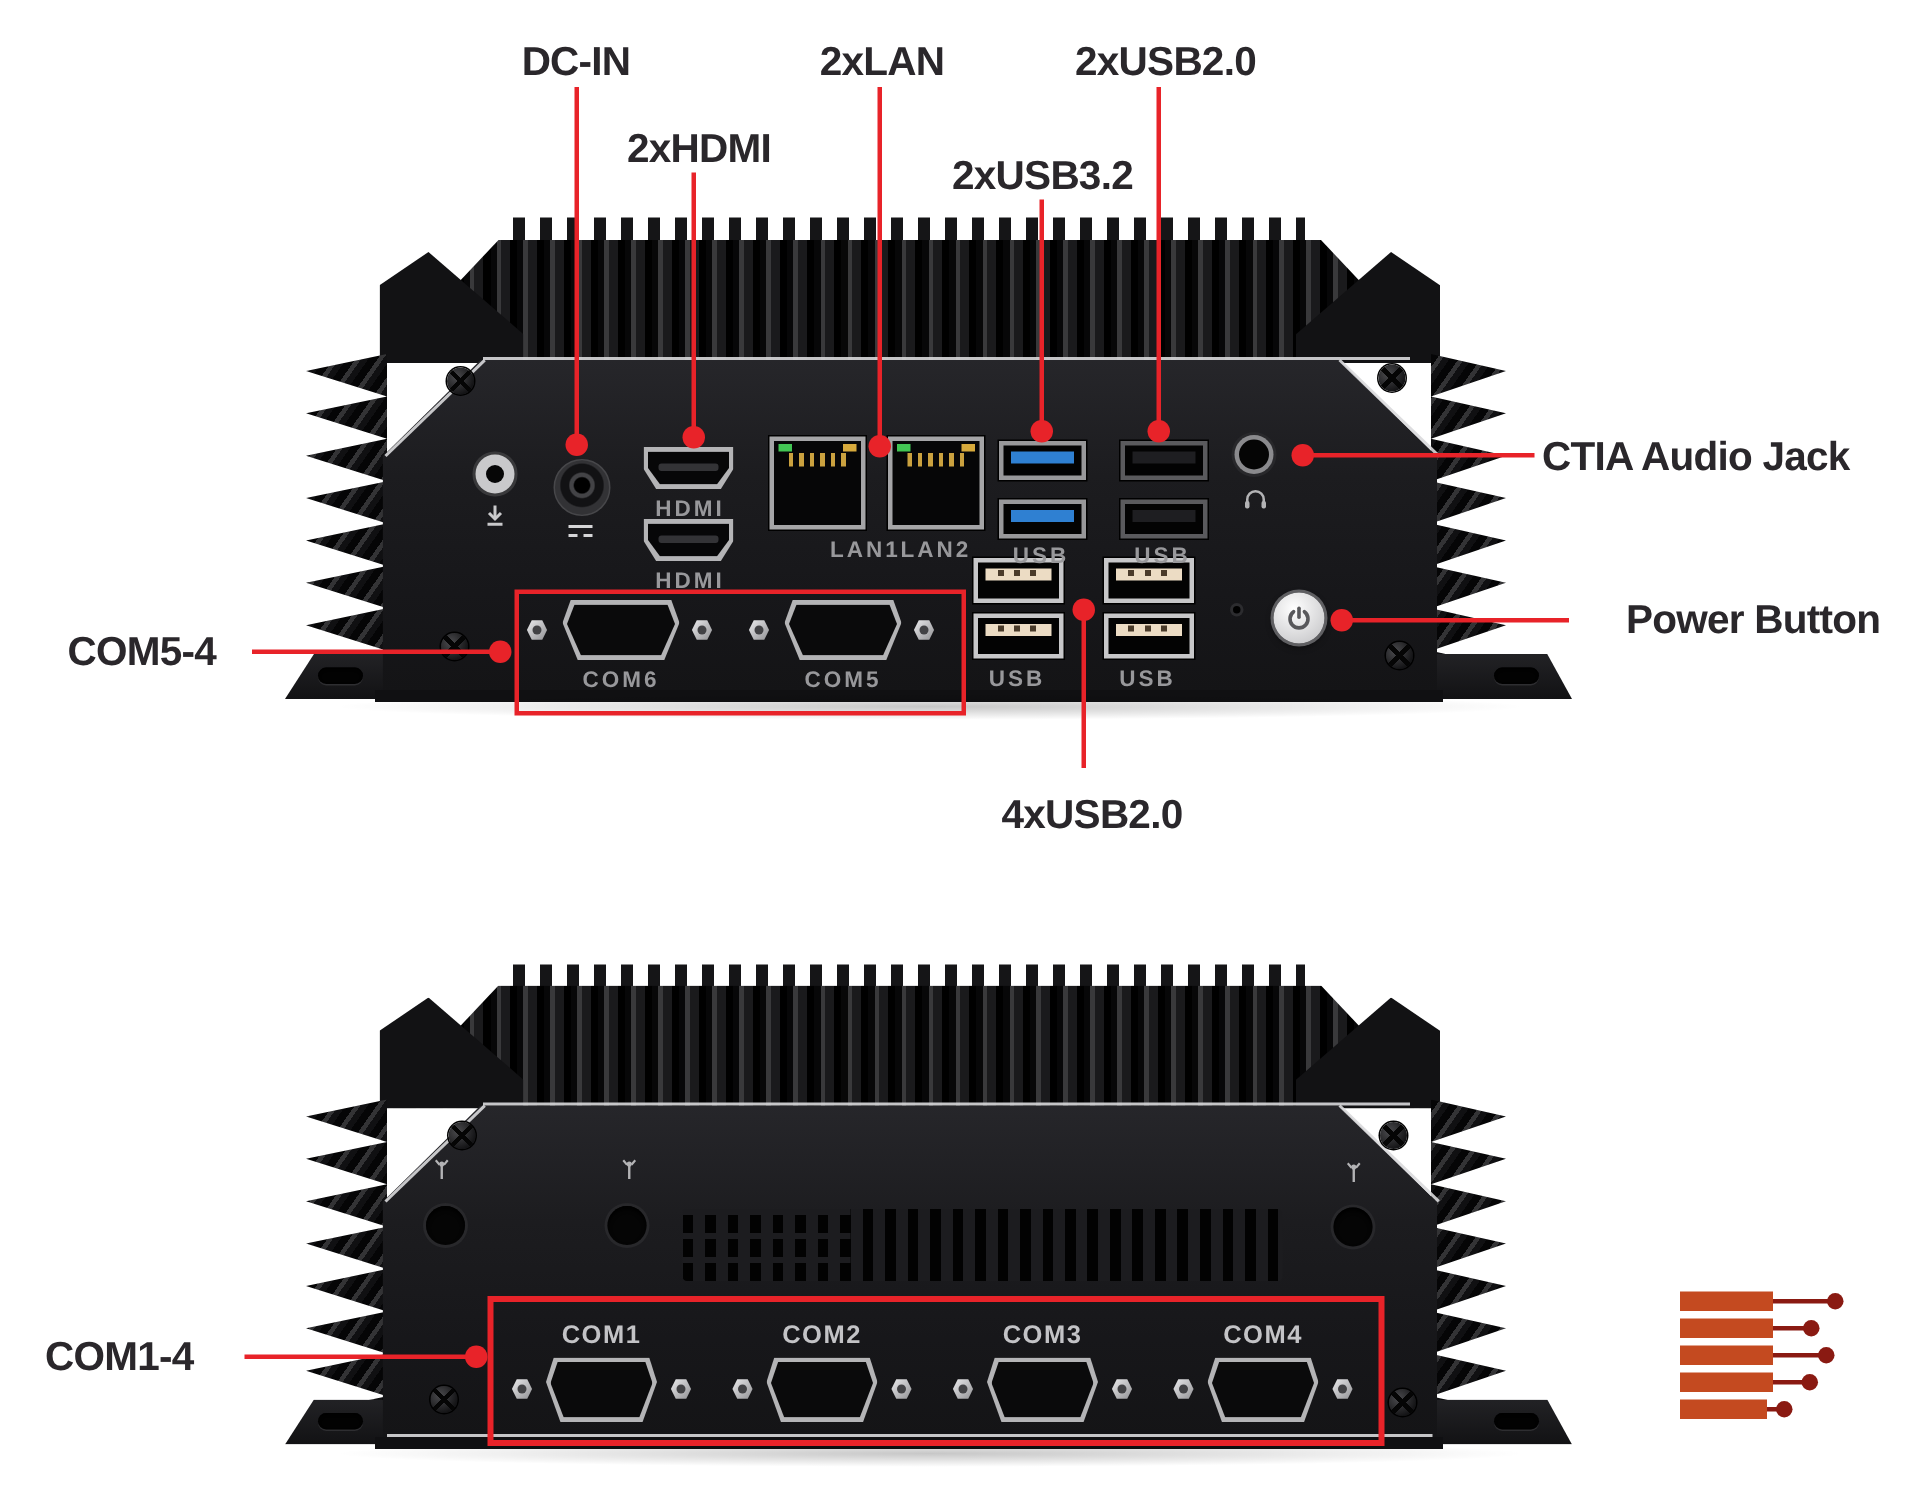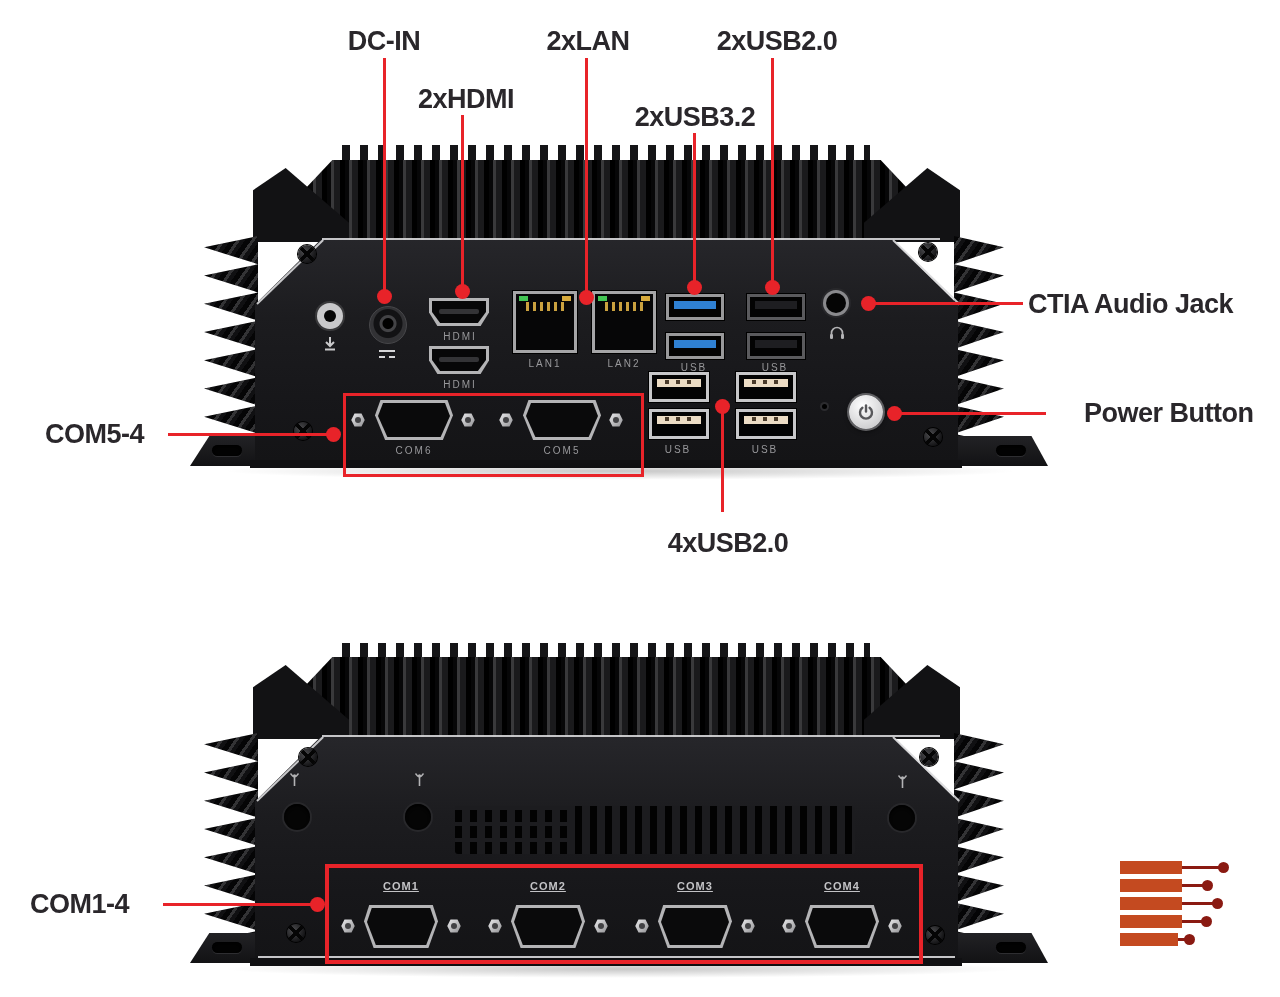--- a/index.html
+++ b/index.html
@@ -90,22 +90,22 @@
   .vent-rows{background:repeating-linear-gradient(0deg,transparent 0 12px,#1c1c1f 12px 16px);}
   .hole{border-radius:50%;background:#050505;box-shadow:inset 0 2px 3px #000,0 0 0 2px #28282b;}
 
   
   .cl{background:var(--red);z-index:40;}
   .dot{width:15px;height:15px;border-radius:50%;background:var(--red);z-index:41;}
   .redrect{border:3px solid var(--red);z-index:39;}
   .redrect.thick{border-width:4px;}
   .callout{font-weight:bold;font-size:27px;color:var(--label);letter-spacing:-.5px;white-space:nowrap;z-index:45;}
   .center{transform:translateX(-50%);}
-  .plabel{transform:translateX(-50%);font-size:10px;font-weight:normal;color:#98989b;letter-spacing:2px;white-space:nowrap;z-index:5;}
-  .clabel{transform:translateX(-50%);font-size:11px;font-weight:bold;color:#c3c3c6;letter-spacing:1px;white-space:nowrap;z-index:5;text-decoration:underline;}
+  .plabel{transform:translateX(-50%);font-size:15px;font-weight:bold;color:#98989b;letter-spacing:2px;white-space:nowrap;z-index:5;}
+  .clabel{transform:translateX(-50%);font-size:17px;font-weight:bold;color:#c3c3c6;letter-spacing:1px;white-space:nowrap;z-index:5;}
 
   
   .lbar{height:13px;background:var(--logo);}
   .lline{height:3px;background:var(--logod);}
   .ldot{width:11px;height:11px;border-radius:50%;background:var(--logod);}
 </style>
 </head>
 <body>
 
 <div id="stage">
@@ -151,21 +151,21 @@
       </div>
     <div class="abs plabel" style="left:460px;top:331px;">HDMI</div>
     <div class="abs hdmi" style="left:429px;top:346px;width:60px;height:28px;">
         <div class="hdmi-in"></div>
       </div>
     <div class="abs plabel" style="left:460px;top:379px;">HDMI</div>
 
     <div class="abs rj45" style="left:513px;top:291px;width:58px;height:56px;">
         <div class="rj-pins"></div>
       </div>
-    <div class="abs plabel" style="left:545px;top:358px;">LAN1</div>
+    <div class="abs plabel" style="left:577px;top:358px;">LAN1</div>
     <div class="abs rj45" style="left:592px;top:291px;width:58px;height:56px;">
         <div class="rj-pins"></div>
       </div>
     <div class="abs plabel" style="left:624px;top:358px;">LAN2</div>
 
     <div class="abs usb blue" style="left:666px;top:294px;width:52px;height:20px;"></div>
     <div class="abs usb blue" style="left:666px;top:333px;width:52px;height:20px;"></div>
     <div class="abs plabel" style="left:694px;top:362px;">USB</div>
 
     <div class="abs usb dark" style="left:747px;top:294px;width:52px;height:20px;"></div>

